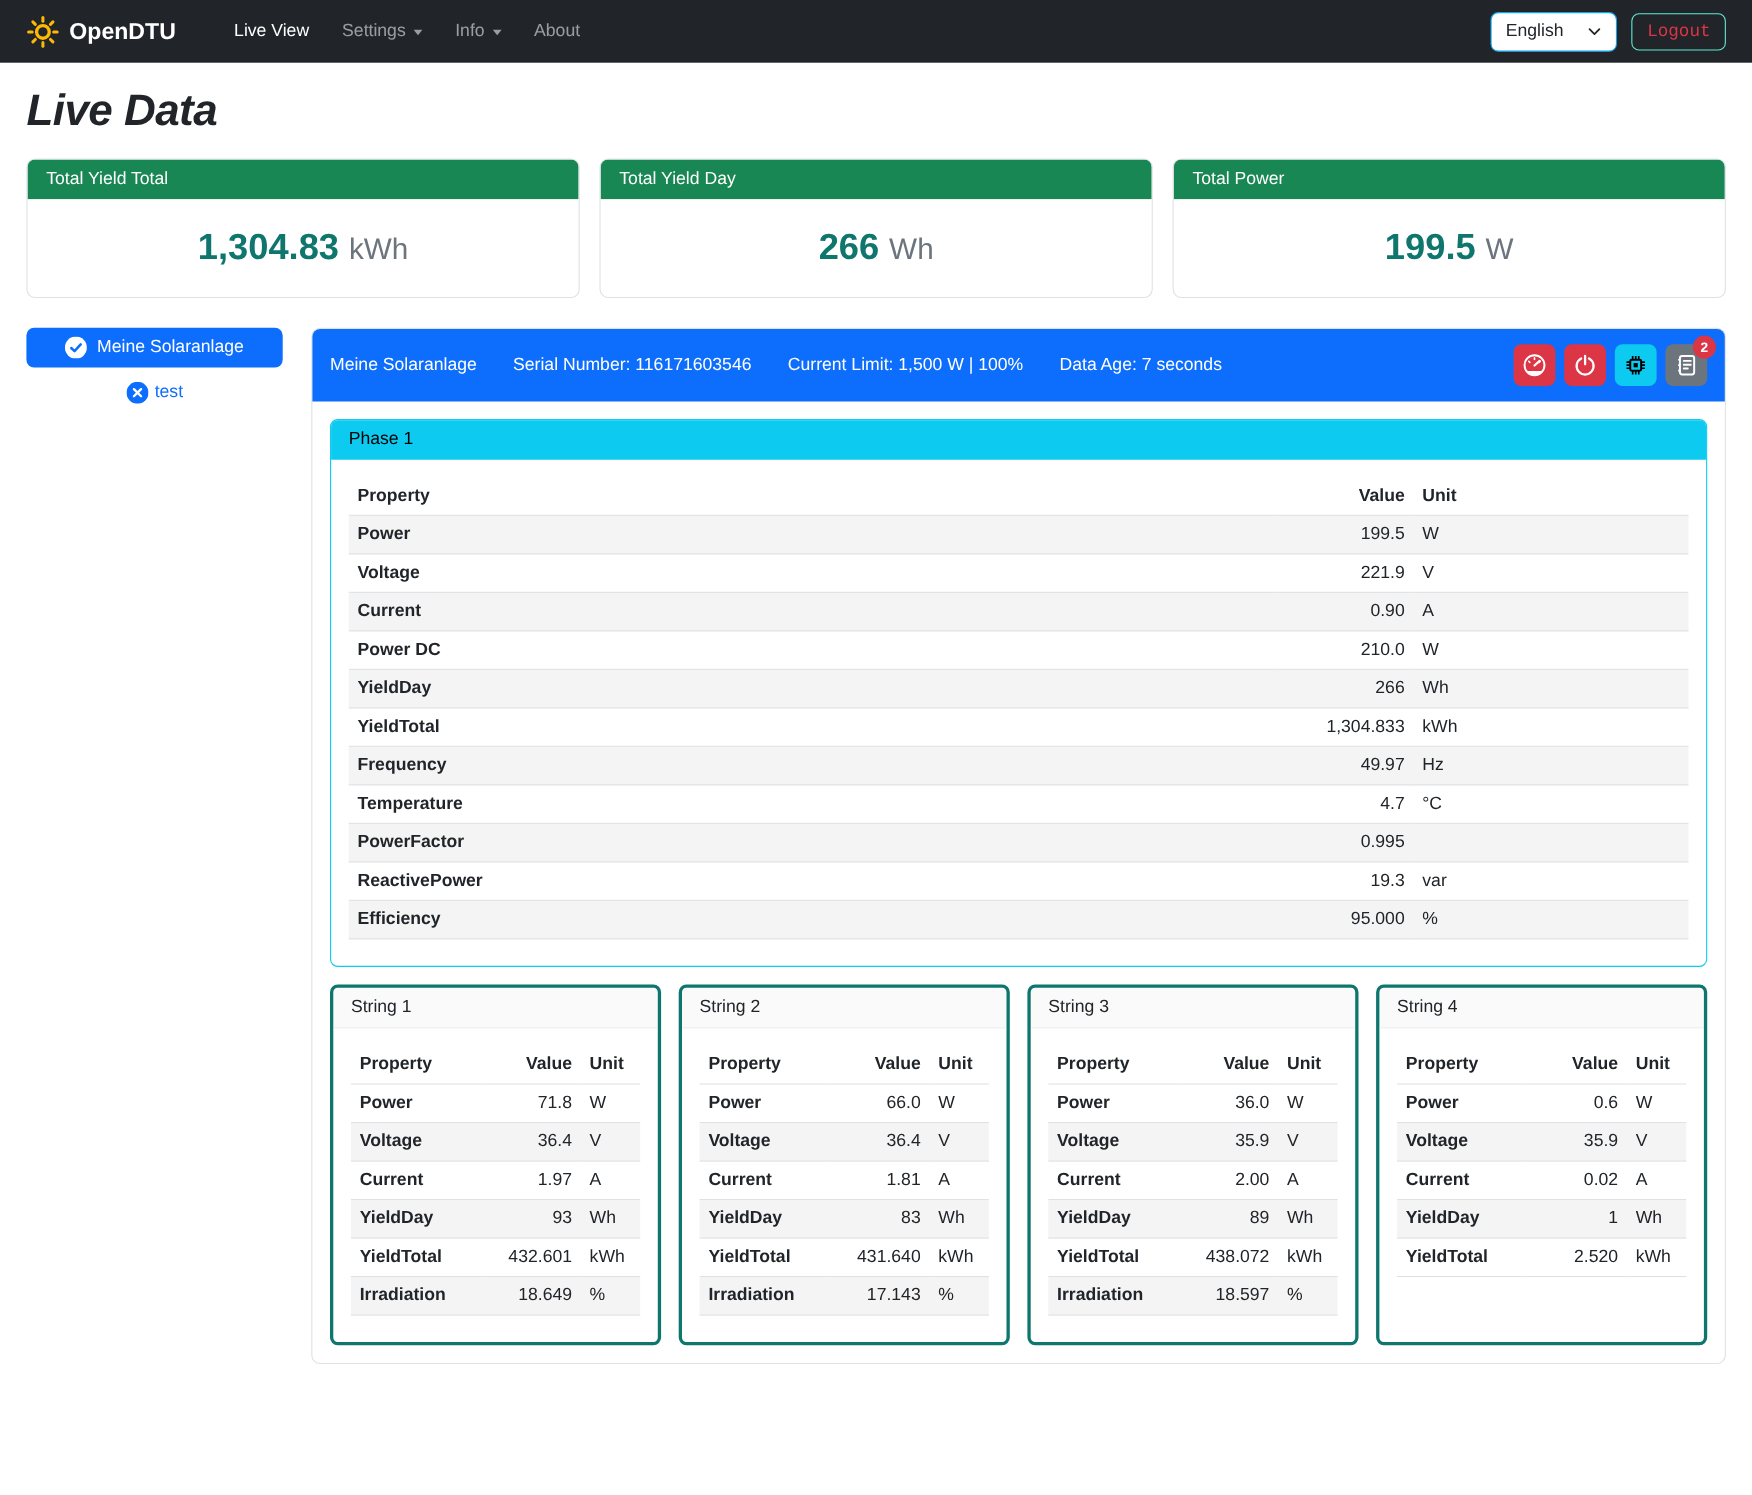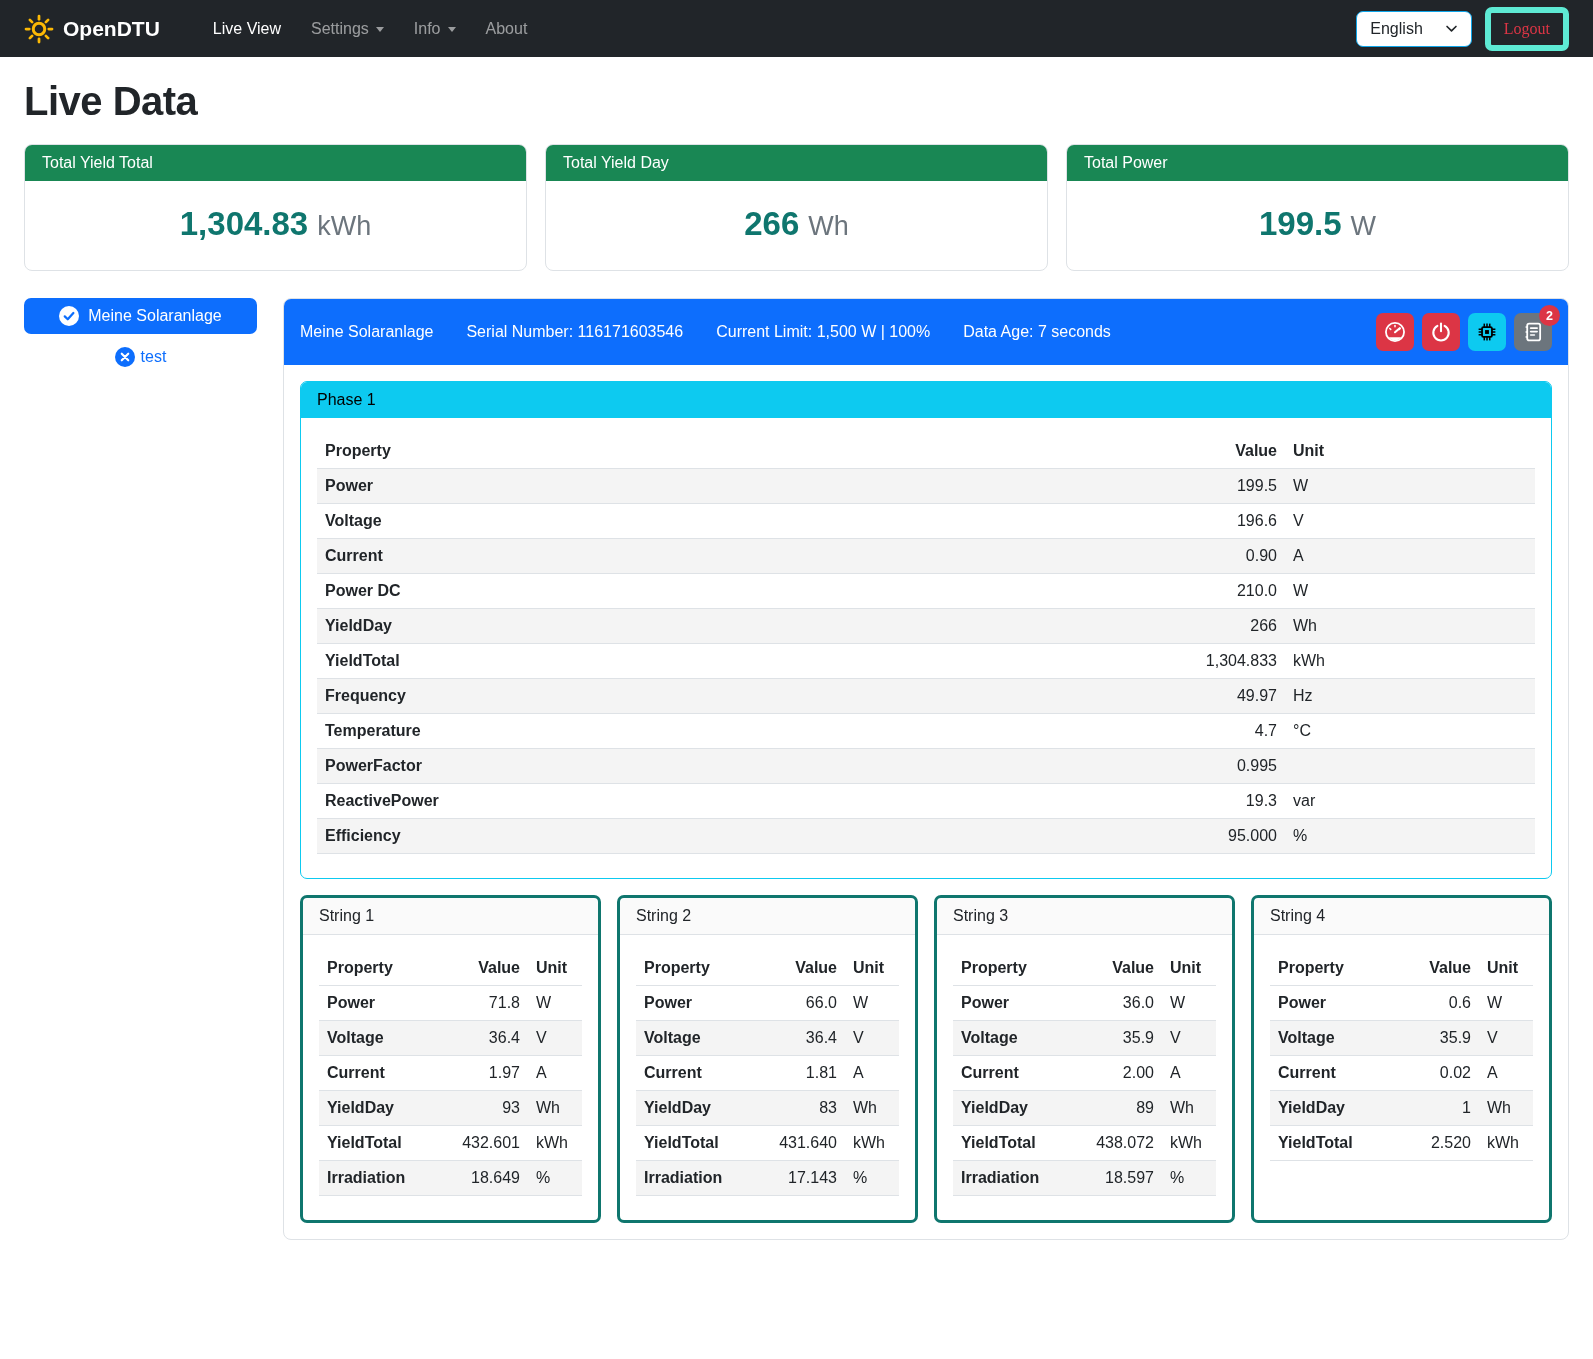--- a/index.html
+++ b/index.html
@@ -23,27 +23,27 @@
     display:flex; align-items:center; gap:7px;
   }
   .nav-link.active { color:#ffffff; }
   .caret { width:0; height:0; border-left:4.5px solid transparent; border-right:4.5px solid transparent; border-top:5px solid currentColor; display:inline-block; margin-top:2px; }
   .nav-right { margin-left:auto; display:flex; align-items:center; gap:13px; }
   .lang-select {
     background:#fff; color:#212529; border-radius:7px; padding:8px 13px;
     display:flex; align-items:center; gap:22px; cursor:pointer; border:1px solid #0ea5e9;
   }
   .logout-btn {
-    background:transparent; color:#dc3545; border:6px solid #5eead4;
+    background:transparent; color:#dc3545; border:1px solid #5eead4;
     border-radius:7px; padding:7px 13px; font-size:16px; cursor:pointer;
-    font-family:Liberation Serif, serif;
+    font-family:Liberation Mono, monospace;
   }
 
   .container { padding:14px 24px 24px 24px; }
-  h1.page-title { font-size:40px; font-weight:700; margin:8px 0 20px 0; letter-spacing:-0.5px; }
+  h1.page-title { font-size:40px; font-weight:700; margin:8px 0 20px 0; letter-spacing:-0.5px;font-style:italic; }
 
   
   .cards-row { display:grid; grid-template-columns:repeat(3,1fr); gap:18px; margin-bottom:27px; }
   .scard { border:1px solid #dee2e6; border-radius:8px; background:#fff; overflow:hidden; }
   .scard-header { background:#198754; color:#fff; padding:9px 17px; }
   .scard-body { padding:24px 16px 27px 16px; text-align:center; }
   .big-val { font-size:33px; font-weight:700; color:#0f766e; }
   .big-unit { font-size:27px; color:#6c757d; margin-left:9px; font-weight:400; }
 
   
@@ -292,21 +292,21 @@
                 </tr>
               </thead>
               <tbody>
                   <tr>
                     <th class="cell-prop">Power</th>
                     <td class="cell-value">199.5</td>
                     <td class="cell-unit">W</td>
                   </tr>
                   <tr>
                     <th class="cell-prop">Voltage</th>
-                    <td class="cell-value">196.6</td>
+                    <td class="cell-value">221.9</td>
                     <td class="cell-unit">V</td>
                   </tr>
                   <tr>
                     <th class="cell-prop">Current</th>
                     <td class="cell-value">0.90</td>
                     <td class="cell-unit">A</td>
                   </tr>
                   <tr>
                     <th class="cell-prop">Power DC</th>
                     <td class="cell-value">210.0</td>

